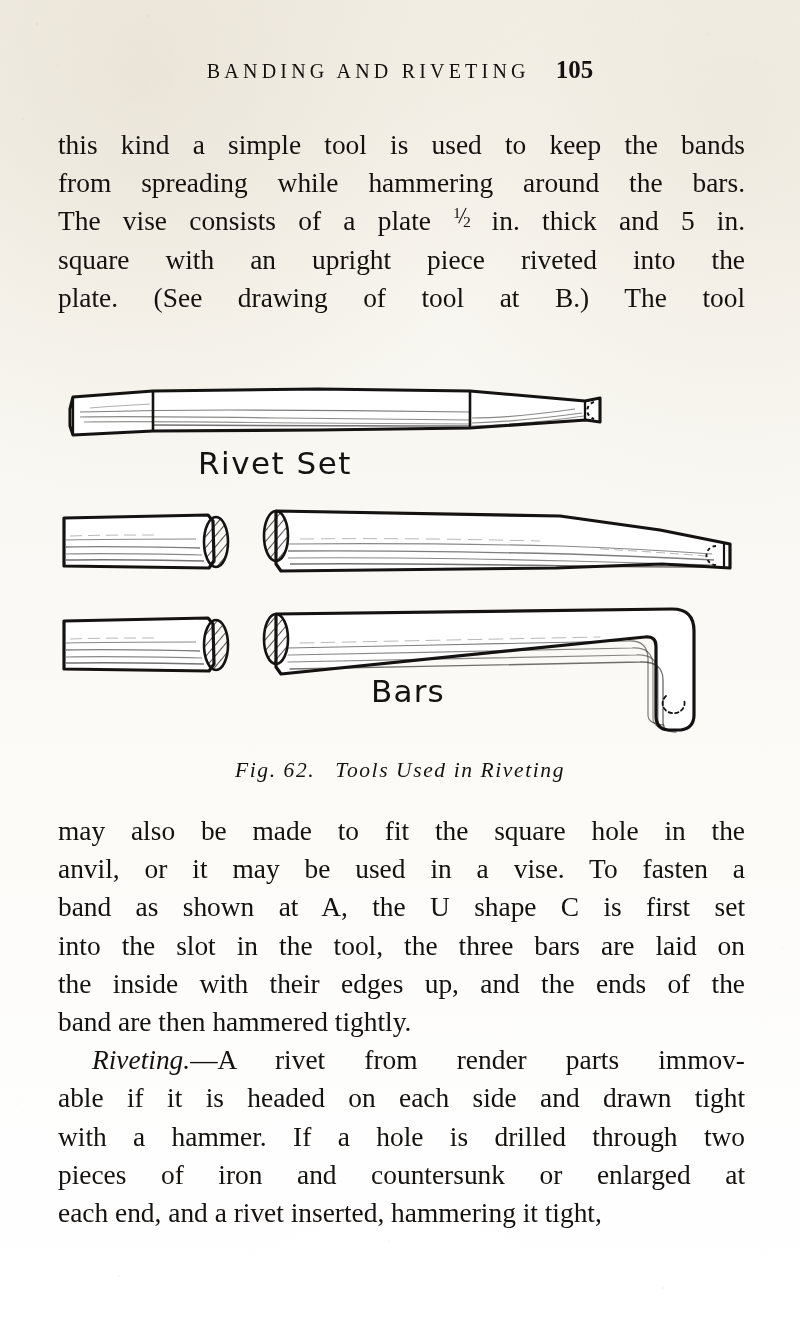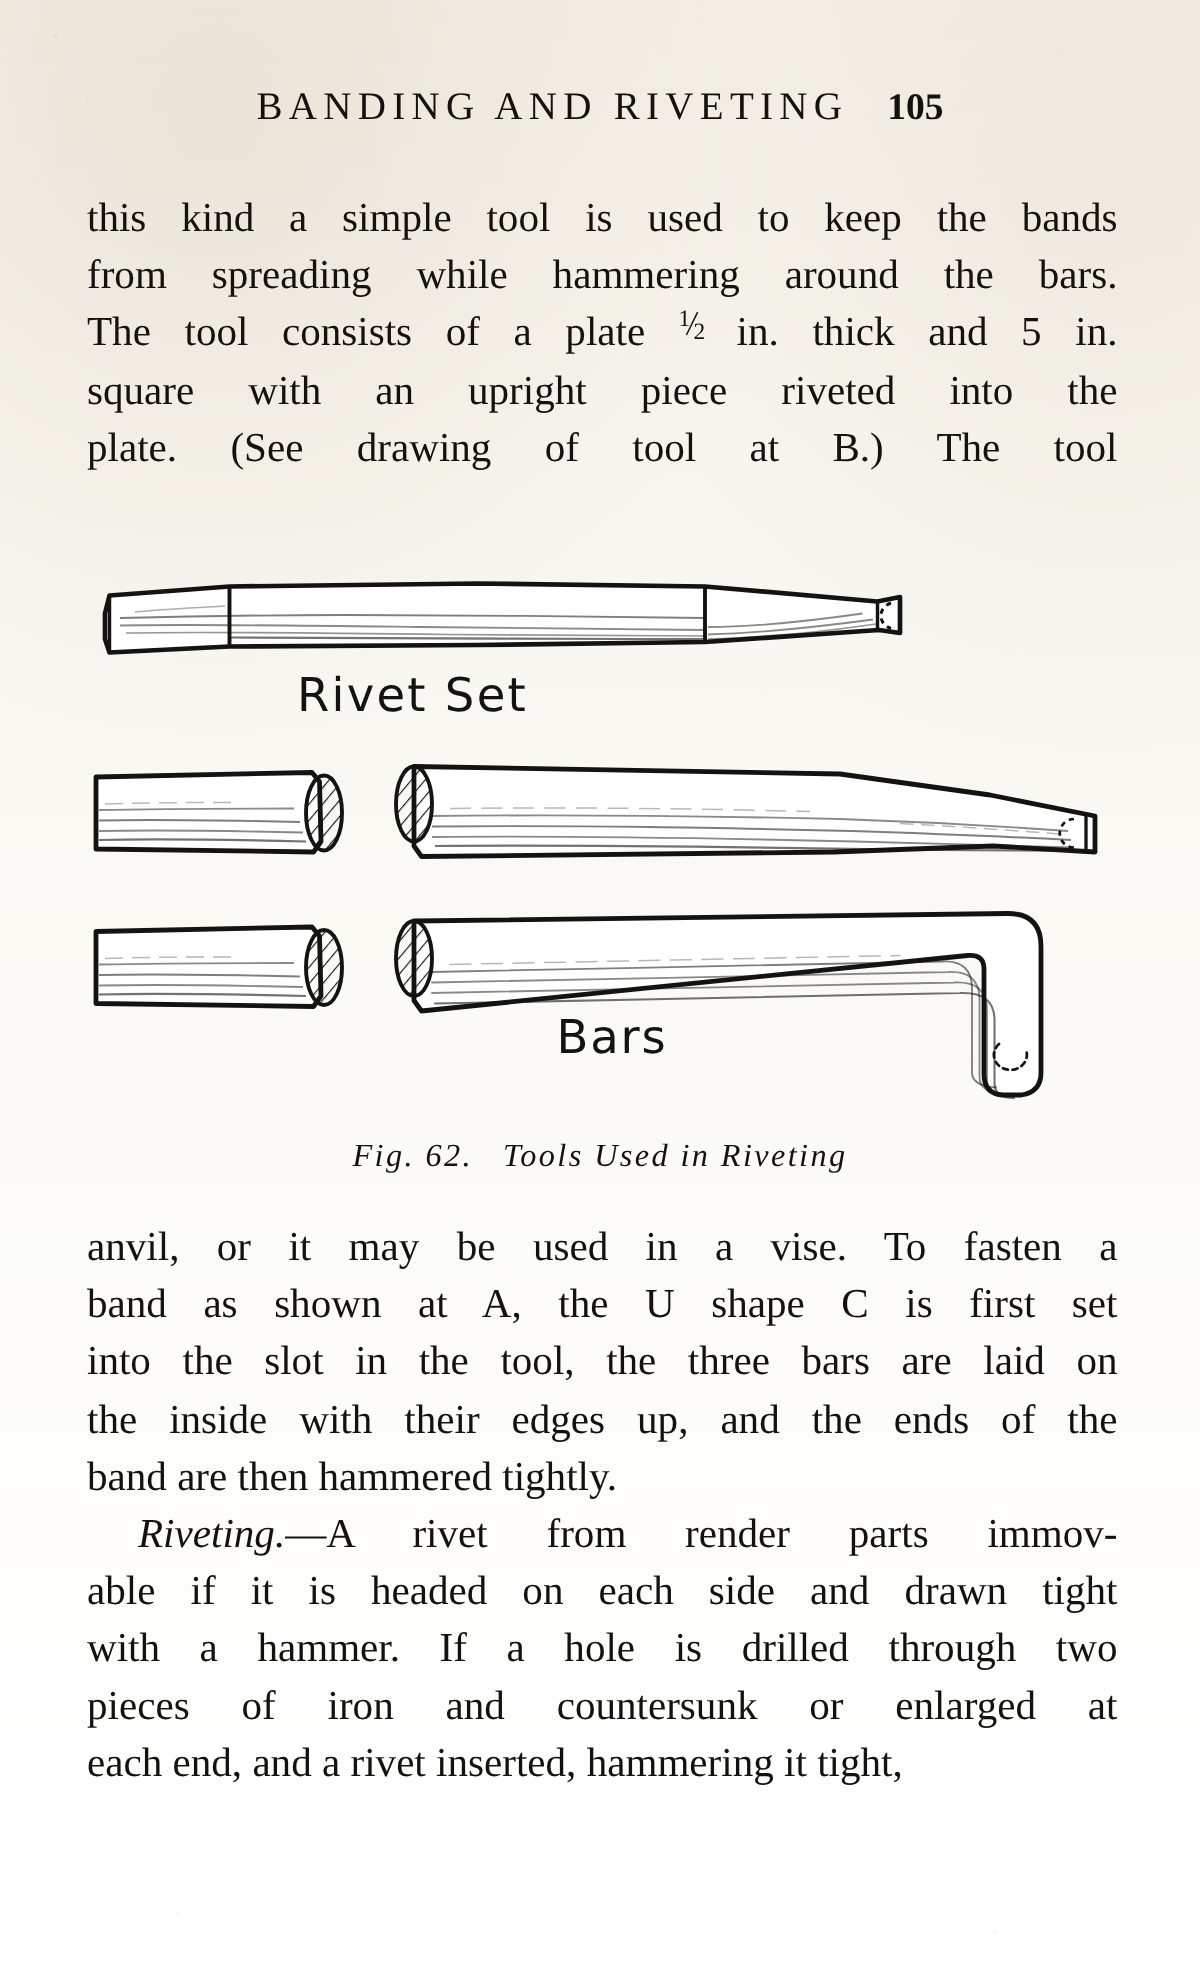--- a/index.html
+++ b/index.html
@@ -42,21 +42,21 @@
 
   
   .runhead {
     position: absolute;
     left: 0; right: 0;
     top: 56px;
     text-align: center;
     white-space: nowrap;
   }
   .runhead-title {
-    font-size: 26px;
+    font-size: 20px;
     letter-spacing: 4.2px;
     font-weight: 400;
     display: inline;
   }
   .runhead-folio {
     font-size: 25px;
     font-weight: 700;
     letter-spacing: 0px;
     display: inline;
     margin-left: 26px;
@@ -171,21 +171,21 @@
 <div class="page">
 
   <div class="runhead">
     <span class="runhead-title">BANDING AND RIVETING</span><span class="runhead-folio">105</span>
   </div>
 
   <div class="textblock" id="block-top">
     <p class="lines">
       <span class="ln">this kind a simple tool is used to keep the bands</span>
       <span class="ln">from spreading while hammering around the bars.</span>
-      <span class="ln"><span>The tool consists of a plate </span><span class="frac"><span class="n">1</span><span class="bar"></span><span class="d">2</span></span><span> in. thick and 5 in.</span></span>
+      <span class="ln"><span>The vise consists of a plate </span><span class="frac"><span class="n">1</span><span class="bar"></span><span class="d">2</span></span><span> in. thick and 5 in.</span></span>
       <span class="ln">square with an upright piece riveted into the</span>
       <span class="ln">plate.    (See drawing of tool at B.)    The tool</span>
     </p>
   </div>
 
   <div class="figure">
     <svg width="800" height="410" viewBox="0 0 800 410" aria-hidden="true">
       <defs>
         <pattern id="hatch" width="7" height="7" patternUnits="userSpaceOnUse" patternTransform="rotate(40)">
           <line x1="0" y1="0" x2="0" y2="7" stroke="#151312" stroke-width="1.5"></line>
@@ -270,20 +270,21 @@
       </text>
     </svg>
   </div>
 
   <div class="figcaption">
     <span class="capnum">Fig. 62.</span><span>Tools Used in Riveting</span>
   </div>
 
   <div class="textblock" id="block-mid">
     <p class="lines">
+      <span class="ln">may also be made to fit the square hole in the</span>
       <span class="ln">anvil, or it may be used in a vise.    To fasten a</span>
       <span class="ln">band as shown at A, the U shape C is first set</span>
       <span class="ln">into the slot in the tool, the three bars are laid on</span>
       <span class="ln">the inside with their edges up, and the ends of the</span>
       <span class="ln last">band are then hammered tightly.</span>
     </p>
     <p class="lines">
       <span class="ln"><span style="display:inline-block;width:34px"></span><span class="ital">Riveting.</span><span>—A rivet from render parts immov-</span></span>
       <span class="ln">able if it is headed on each side and drawn tight</span>
       <span class="ln">with a hammer.    If a hole is drilled through two</span>

